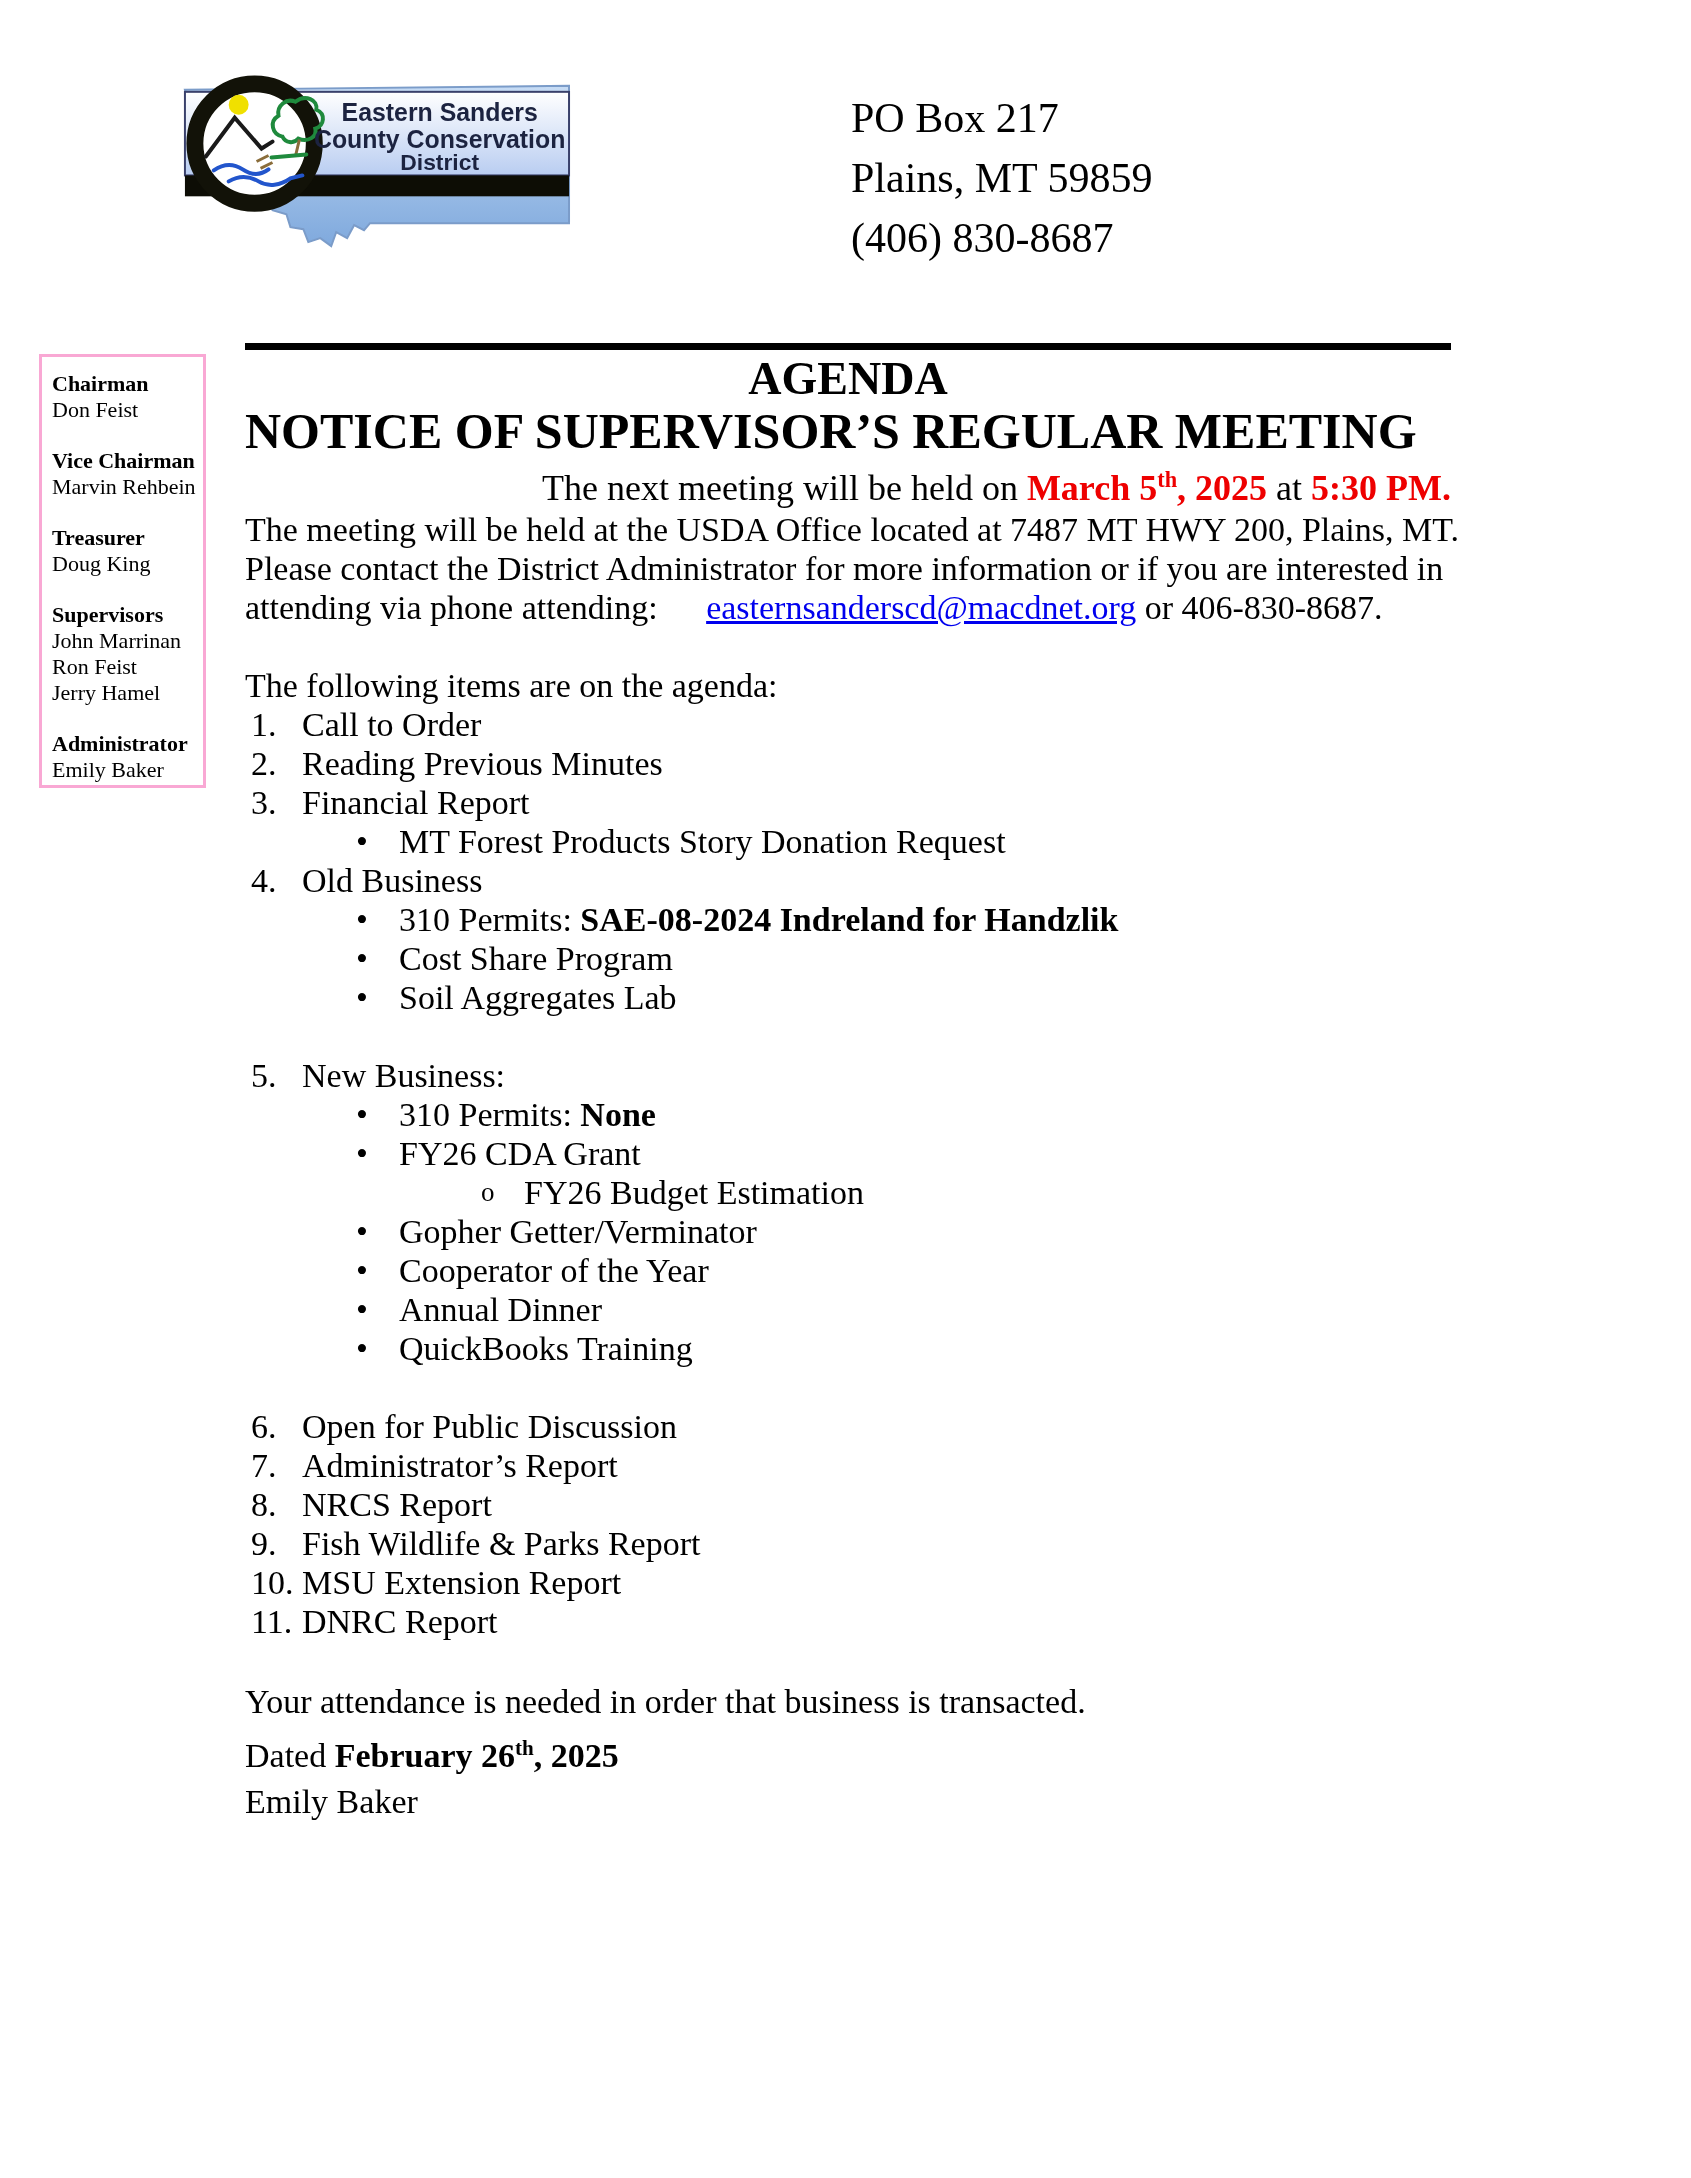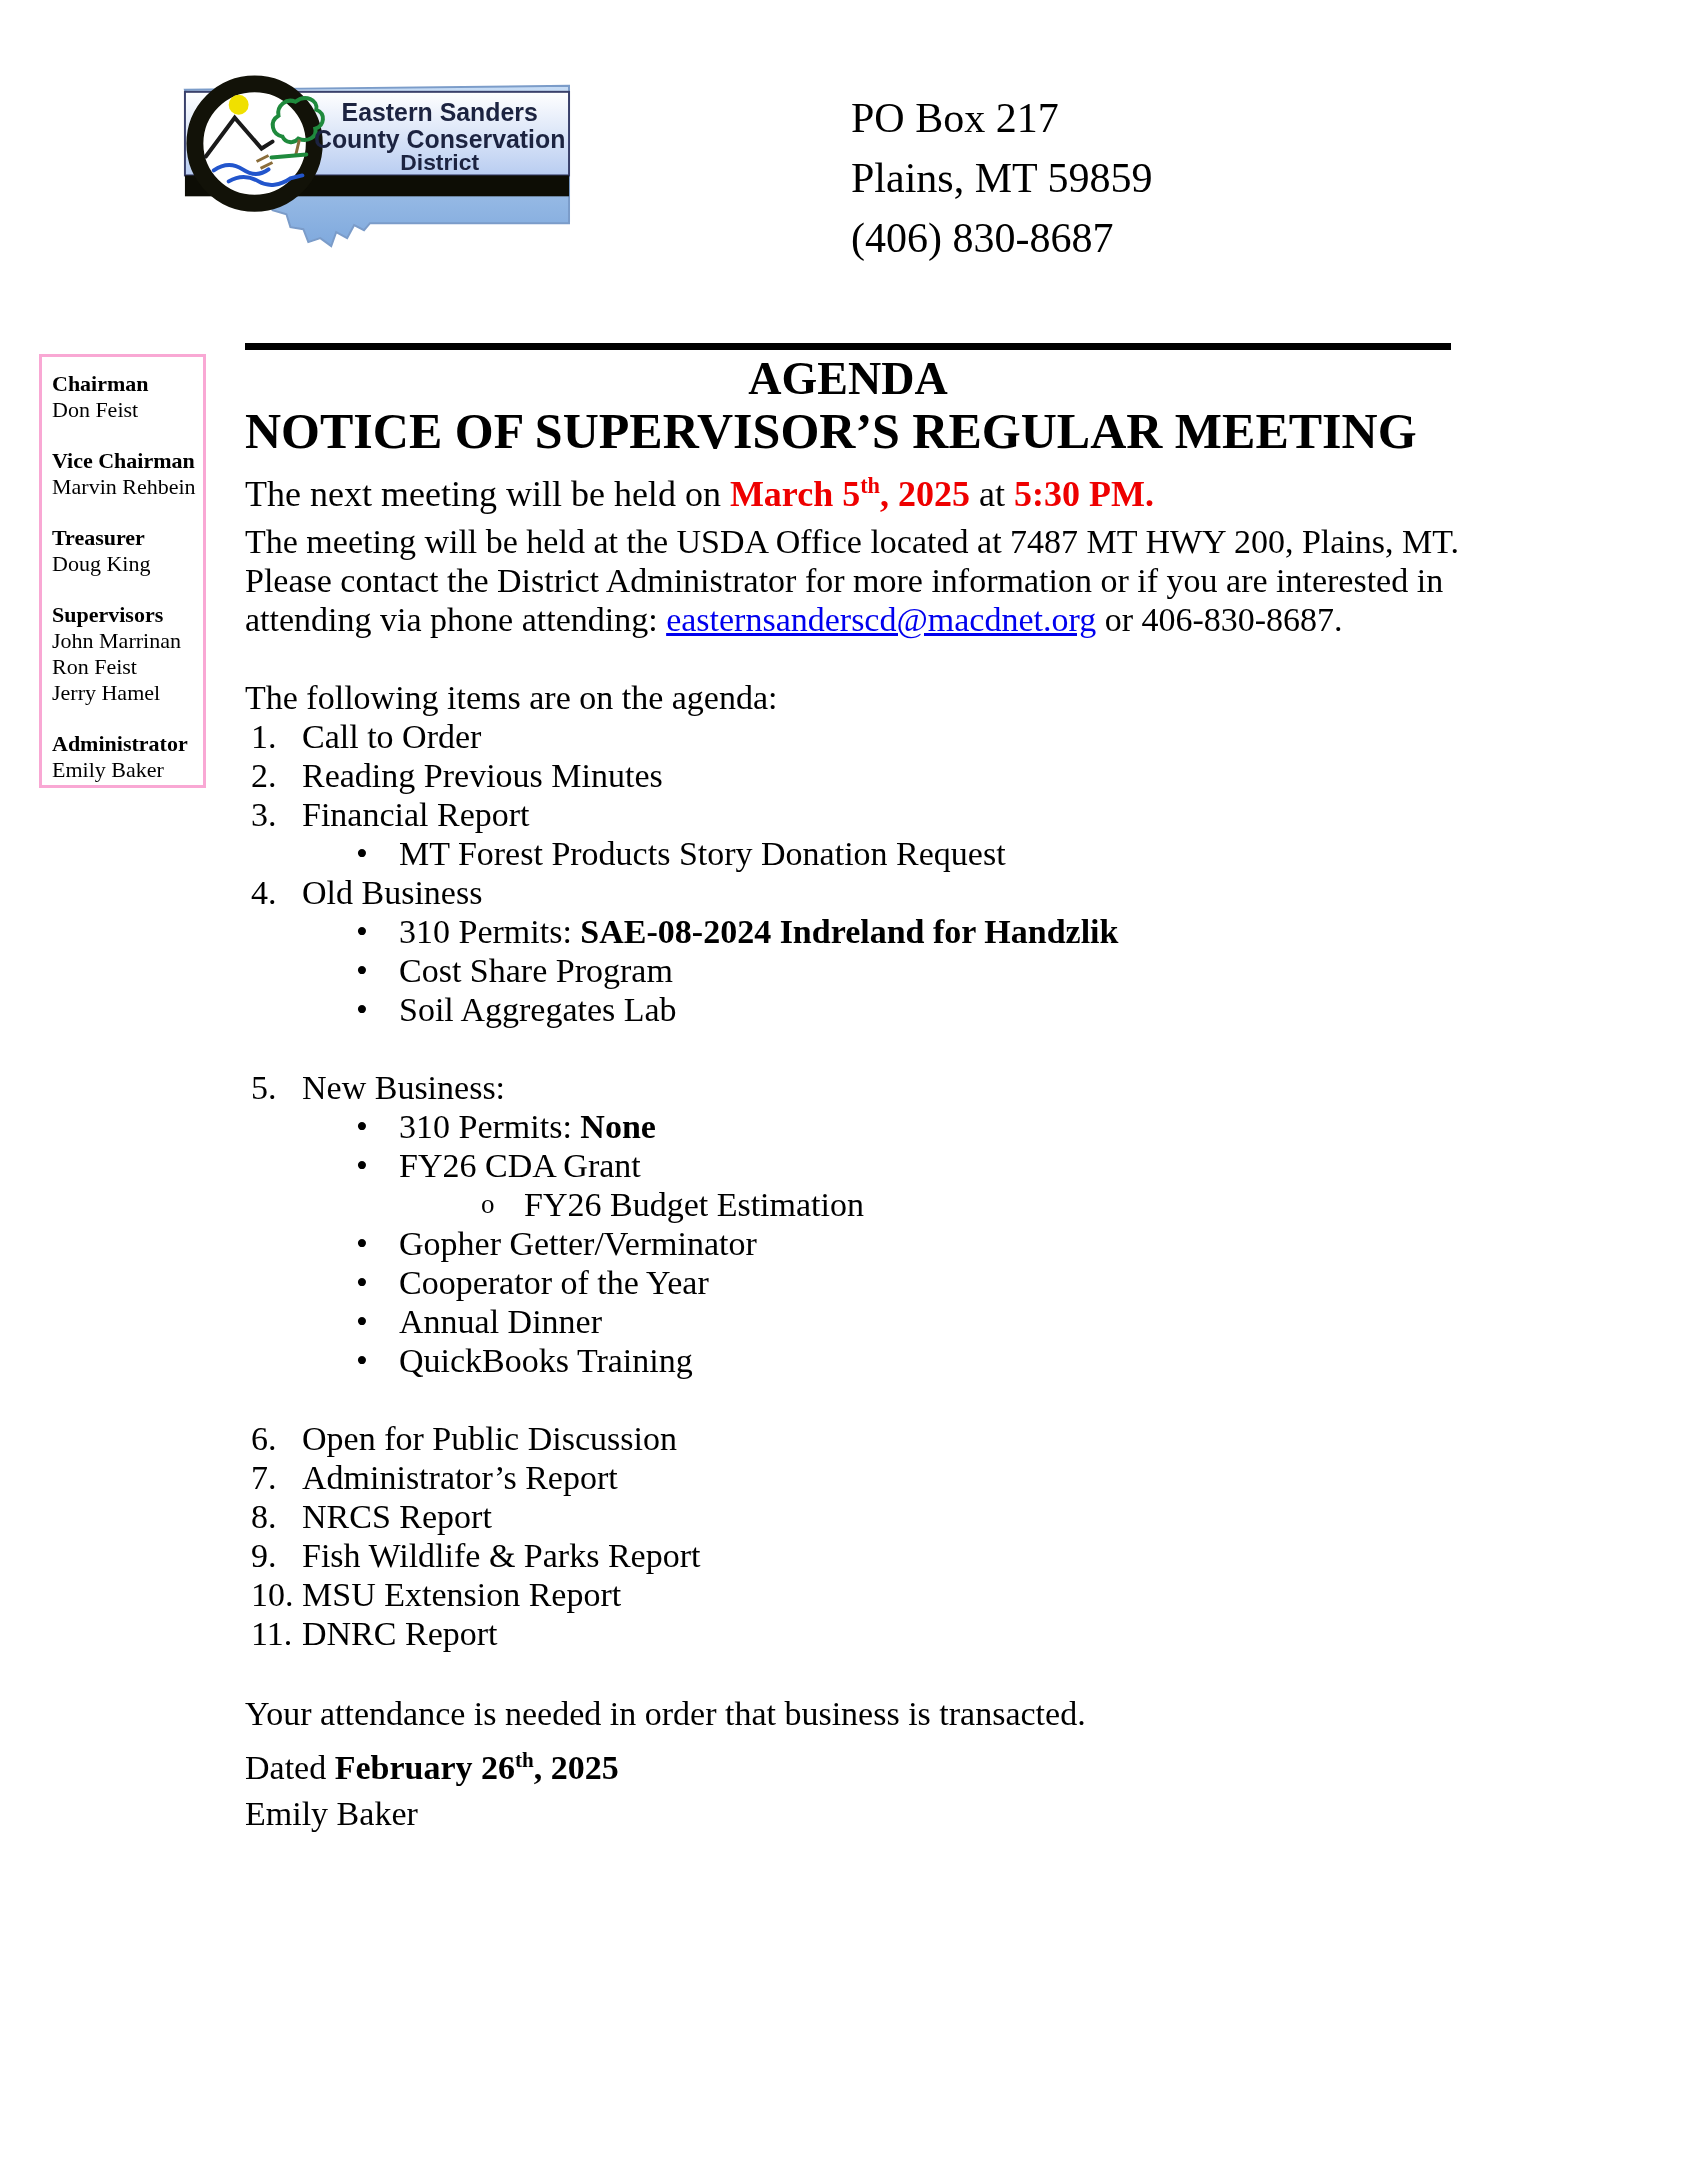--- a/index.html
+++ b/index.html
@@ -38,26 +38,26 @@
     border:3px solid #f9a8d4;background:#fff;
     padding:14px 4px 10px 10px;
     font-size:22px;line-height:26px;
   }
   .sb-group{margin-bottom:25px;}
   .sb-title{font-weight:bold;}
   
   .main{position:absolute;left:245px;top:350px;width:1206px;}
   .title1{margin-top:4px;text-align:center;font-weight:bold;font-size:46px;line-height:50px;}
   .title2{text-align:left;font-weight:bold;font-size:50px;line-height:54px;}
-  .intro-line{text-align:left;font-size:36px;line-height:56px;white-space:nowrap;}
+  .intro-line{text-align:right;font-size:36px;line-height:44px;white-space:nowrap;}
   .red-bold{color:var(--red);font-weight:bold;}
   sup{font-size:0.62em;}
   .para{font-size:34px;line-height:39px;}
   .para .pline{white-space:nowrap;}
-  .email-link{color:var(--link_blue);text-decoration:underline;cursor:pointer;}
+  .email-link{color:var(--link_blue);text-decoration:underline;cursor:pointer;margin-left:40px;}
   .list-intro{margin-top:39px;font-size:34px;line-height:39px;}
   .agenda-list{font-size:34px;line-height:39px;}
   .row{position:relative;min-height:39px;}
   .row .marker{position:absolute;top:0;}
   .row.num{padding-left:57px;}
   .row.num .marker{left:6px;}
   .row.bullet{padding-left:154px;}
   .row.bullet .marker{left:111px;}
   .row.circle{padding-left:279px;}
   .row.circle .marker{left:236px;font-size:27px;}

